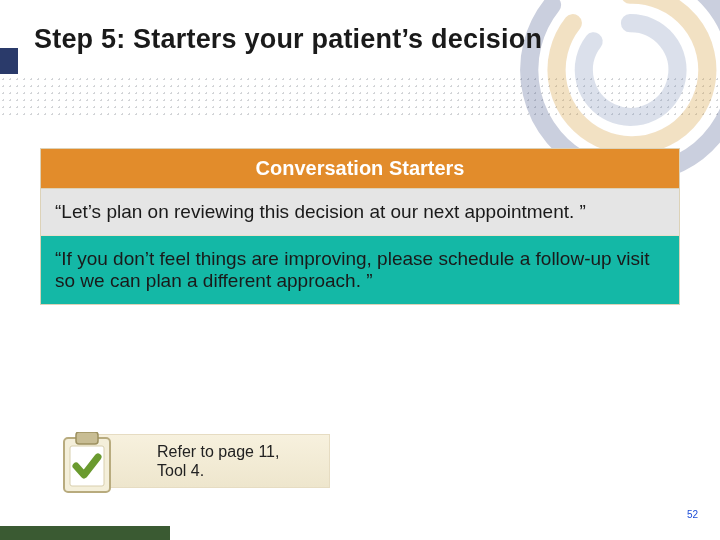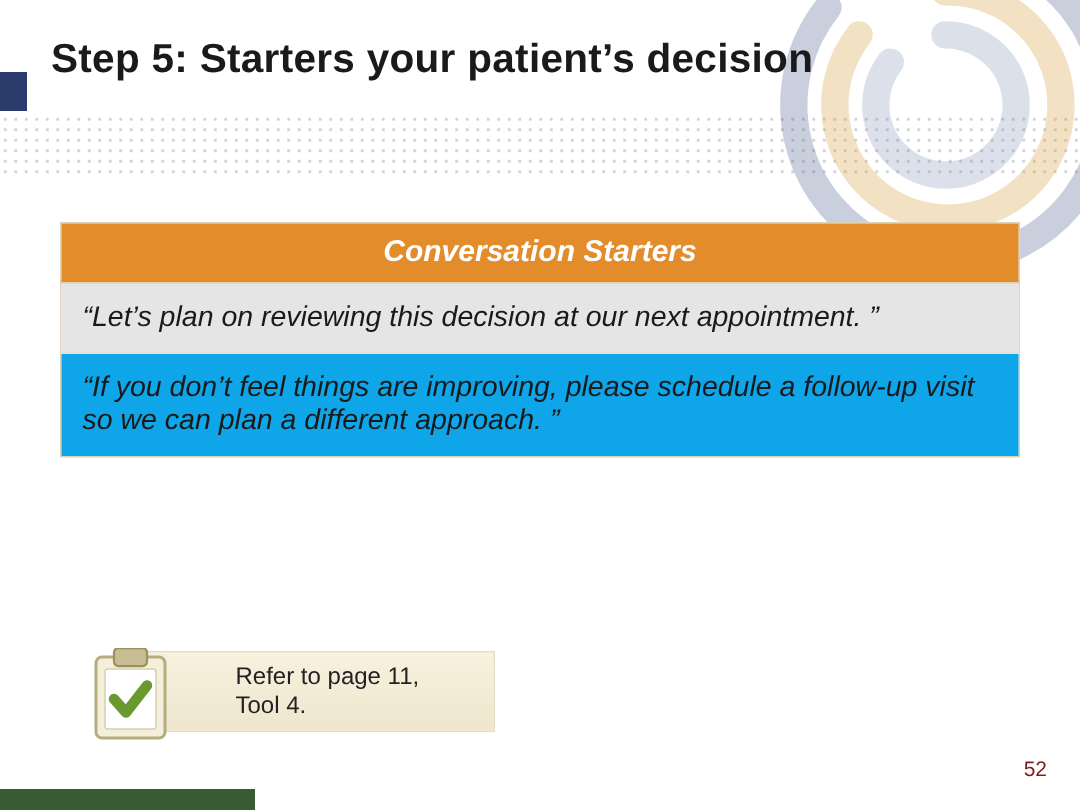--- a/index.html
+++ b/index.html
@@ -58,40 +58,39 @@
     color: #1a1a1a;
     letter-spacing: 0.2px;
   }
   .table {
     position: absolute;
     top: 148px;
     left: 40px;
     right: 40px;
     border: 1px solid #dcd2b8;
     background: #fff;
-    font-style: italic;
   }
   .table-header {
     background: #e28c2b;
     color: #ffffff;
     text-align: center;
     font-weight: 700;
     font-size: 20px;
     padding: 8px 10px;
     border-bottom: 1px solid #dcd2b8;
   }
   .table-row {
     padding: 12px 14px;
     font-size: 19px;
     color: #1a1a1a;
     border-bottom: 1px solid #eadfcb;
     background: #e5e5e5;
   }
   .table-row:nth-child(3) {
-    background: #0ea5e9;
+    background: #14b8a6;
     border-bottom: none;
   }
   .refer-box {
     position: absolute;
     left: 90px;
     bottom: 52px;
     width: 240px;
     height: 54px;
     background: linear-gradient(#f7f1de, #eee6cd);
     border: 1px solid #e6dcc2;
@@ -110,22 +109,22 @@
     position: absolute;
     left: 58px;
     bottom: 44px;
     width: 58px;
     height: 64px;
   }
   .page-num {
     position: absolute;
     right: 22px;
     bottom: 20px;
-    font-size: 14px;
-    color: #7f1d1d;
+    font-size: 10px;
+    color: #1d4ed8;
   }
 </style>
 </head>
 <body>
 
 <div class="dotted-band"></div>
 
 <div class="decor-swirl">
   <svg viewBox="0 0 200 200">
     <g fill="none" stroke-width="14" stroke-linecap="round">

